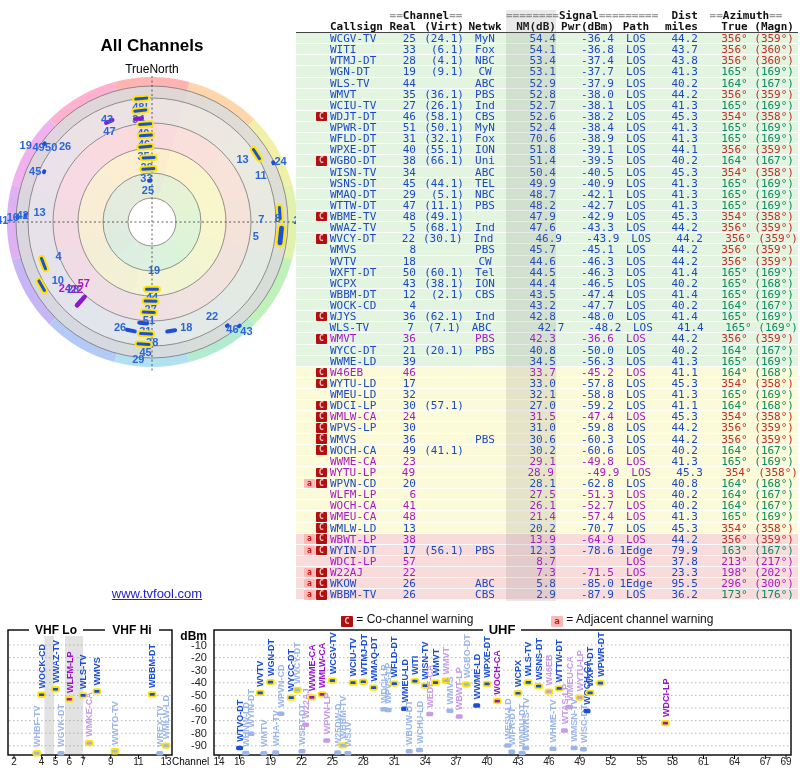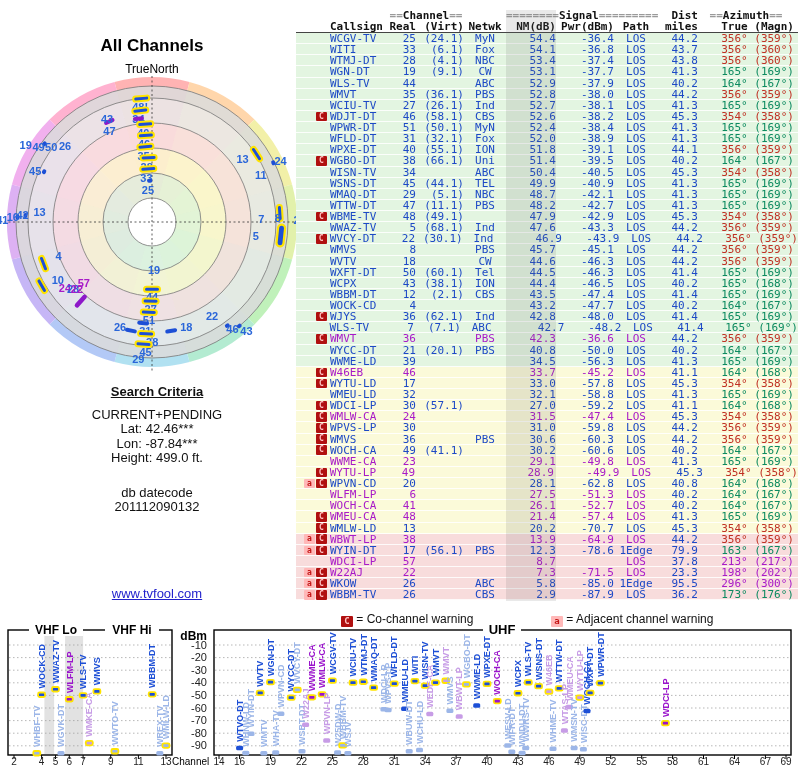--- a/index.html
+++ b/index.html
@@ -266,30 +266,20 @@
         <g>
           <text x="258.2" y="146.9" font-size="11" font-weight="bold" font-family="Liberation Sans, sans-serif" fill="#2a66d9">7</text>
         </g>
         <g>
           <rect x="-11" y="-3.5" width="22" height="7" rx="3.5" fill="#1d4fd6" transform="translate(280.8 159.5) rotate(96.0)" stroke="#ffe400" stroke-width="2.2"></rect>
           <text x="252.8" y="163.5" font-size="11" font-weight="bold" font-family="Liberation Sans, sans-serif" fill="#2a66d9">5</text>
         </g>
       </g>
     </svg>
 
-  <div id="search-block">
-    <div id="search-title">Search Criteria</div>
-    <div class="s-line">CURRENT+PENDING</div>
-    <div class="s-line">Lat: 42.46***</div>
-    <div class="s-line">Lon: -87.84***</div>
-    <div class="s-line">Height: 499.0 ft.</div>
-    <div class="s-gap"></div>
-    <div class="s-line">db datecode</div>
-    <div class="s-line">201112090132</div>
-  </div>
 
   <a id="site-link" href="#">www.tvfool.com</a>
 
   <div id="table-block">
     <div id="t-head">
         <div class="t-row t-h">
           <span class="t-cell al-l" style="width: 92px;"></span>
           <span class="t-cell al-c" style="width: 76px;"><span class="eq">==</span>Channel<span class="eq">==</span></span>
           <span class="t-cell al-c" style="width: 42px;"></span>
           <span class="t-cell al-c" style="width: 152px;"><span class="eq">========</span>Signal<span class="eq">=========</span></span>
@@ -419,21 +409,21 @@
           <span class="t-cell al-c col-b" style="width: 44px;">LOS</span>
           <span class="t-cell al-r col-b" style="width: 40px;">41.3</span>
           <span class="t-cell al-r az-g" style="width: 96px;">165° (169°)</span>
         </div>
         <div class="t-row tone-g">
           <span class="t-cell al-r c-badges" style="width: 34px;"></span>
           <span class="t-cell al-l col-b" style="width: 58px;">WFLD-DT</span>
           <span class="t-cell al-r col-b" style="width: 28px;">31</span>
           <span class="t-cell al-r col-b" style="width: 48px;">(32.1)</span>
           <span class="t-cell al-c col-b" style="width: 42px;">Fox</span>
-          <span class="t-cell al-r col-b" style="width: 50px;">52.0</span>
+          <span class="t-cell al-r col-b" style="width: 50px;">70.6</span>
           <span class="t-cell al-r col-b" style="width: 58px;">-38.9</span>
           <span class="t-cell al-c col-b" style="width: 44px;">LOS</span>
           <span class="t-cell al-r col-b" style="width: 40px;">41.3</span>
           <span class="t-cell al-r az-g" style="width: 96px;">165° (169°)</span>
         </div>
         <div class="t-row tone-g">
           <span class="t-cell al-r c-badges" style="width: 34px;"></span>
           <span class="t-cell al-l col-b" style="width: 58px;">WPXE-DT</span>
           <span class="t-cell al-r col-b" style="width: 28px;">40</span>
           <span class="t-cell al-r col-b" style="width: 48px;">(55.1)</span>

